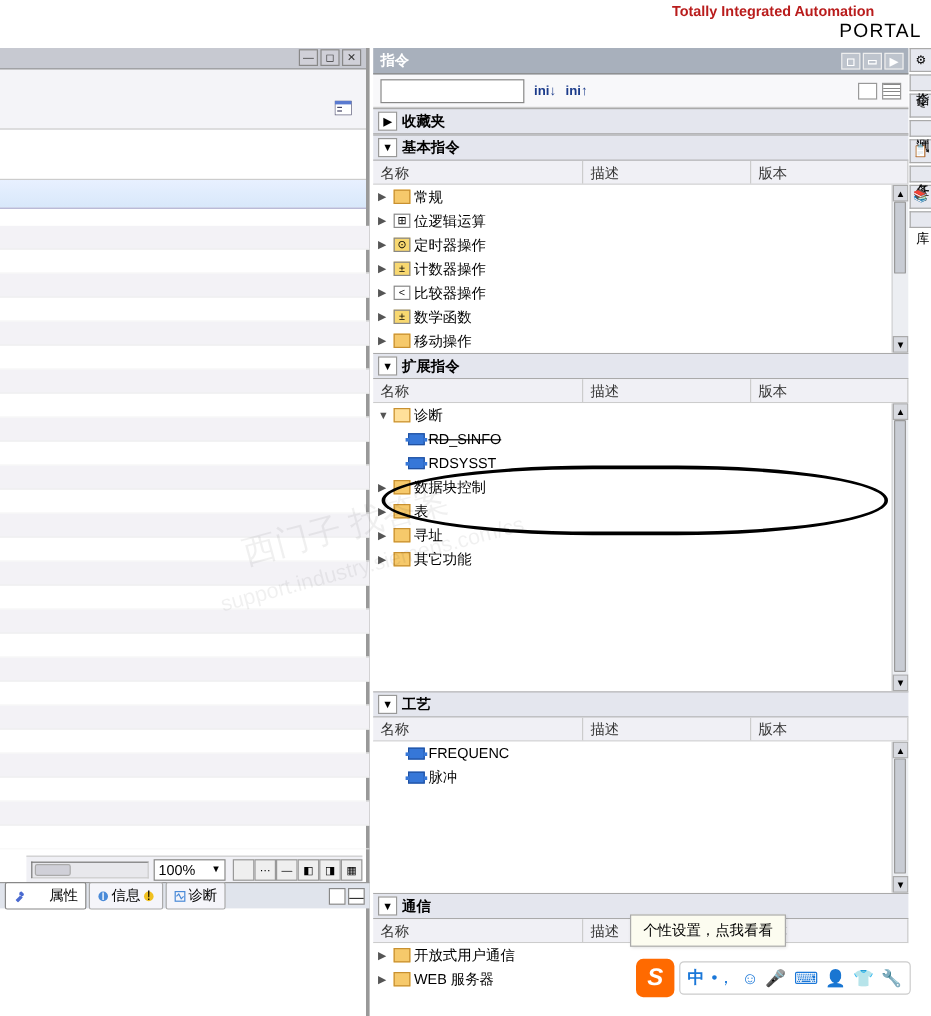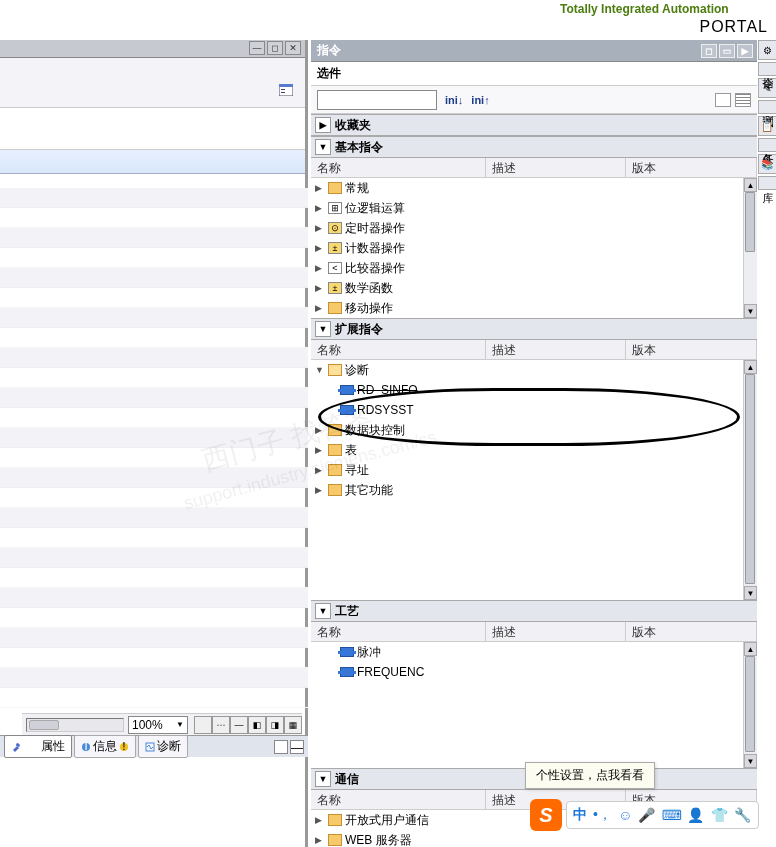--- a/index.html
+++ b/index.html
@@ -1,18 +1,18 @@
 <!DOCTYPE html>
 <html><head>
 <meta charset="utf-8">
 <style>
 * { box-sizing: border-box; margin: 0; padding: 0; font-family: "Microsoft YaHei", Tahoma, sans-serif; font-size: 12px; }
 body { width: 776px; height: 847px; overflow: hidden; background: #fff; position: relative; }
 
-.header-title { position: absolute; top: 2px; left: 560px; font-size: 12px; font-weight: bold; color: #4d7c0f; }
+.header-title { position: absolute; top: 2px; left: 560px; font-size: 12px; font-weight: bold; color: #b91c1c; }
 .header-sub { position: absolute; top: 18px; right: 8px; font-size: 16px; font-weight: normal; color: #000; letter-spacing: 1px; }
 
 .left-panel { position: absolute; left: 0; top: 40px; width: 308px; height: 807px; background: #fff; border-right: 3px solid #999; }
 .left-top { position: relative; height: 18px; background: #c7c9d1; border-bottom: 1px solid #888; }
 .win-ctrl { position: absolute; right: 4px; top: 1px; display: flex; gap: 2px; }
 .win-btn { width: 16px; height: 14px; background: #d0d0d8; border: 1px solid #888; display: flex; align-items: center; justify-content: center; font-size: 9px; color: #333; cursor: pointer; }
 
 .left-seg { height: 50px; border-bottom: 1px solid #ccc; background: #f4f4f8; position: relative; }
 .left-seg .tiny-icon { position: absolute; right: 12px; top: 26px; width: 14px; height: 12px; }
 .left-seg2 { height: 42px; border-bottom: 1px solid #ccc; }
@@ -196,23 +196,20 @@
 
 <div class="right-panel">
   <div class="panel-title">
     <span>指令</span>
     <div class="tt-ctrl">
       <div class="tt-btn">◻</div>
       <div class="tt-btn">▭</div>
       <div class="tt-btn">▶</div>
     </div>
   </div>
-  <div class="opt-header">
-      <span>选件</span>
-    </div>
   <div class="tool-row">
     <input class="search-box" style="">
     <span class="srch-ic">ini↓</span>
     <span class="srch-ic">ini↑</span>
     <div class="right-icons">
       <div class="ri"></div>
       <div class="ri" style="background:repeating-linear-gradient(#888,#888 1px,#fff 1px,#fff 3px)"></div>
     </div>
   </div>
 
@@ -332,25 +329,25 @@
     <span>工艺</span>
   </div>
   <div class="col-hdr">
     <div class="col-name">名称</div>
     <div class="col-desc">描述</div>
     <div class="col-ver">版本</div>
   </div>
   <div class="tree-area" style="height:126px;position:relative">
     <div class="tree-row" style="padding-left:26px;position:relative">
         <span class="block-ic"></span>
-        <span class="tree-name">脉冲</span>
+        <span class="tree-name">FREQUENC</span>
       </div>
     <div class="tree-row" style="padding-left:26px;position:relative">
         <span class="block-ic"></span>
-        <span class="tree-name">FREQUENC</span>
+        <span class="tree-name">脉冲</span>
       </div>
     <div class="scroll-v" style="top:0;height:126px">
       <div class="sv-btn">▲</div>
         <div class="sv-track" style="height:98px">
           <div class="sv-thumb" style="top:0;height:96px"></div>
         </div>
         <div class="sv-btn">▼</div>
     </div>
   </div>
 

